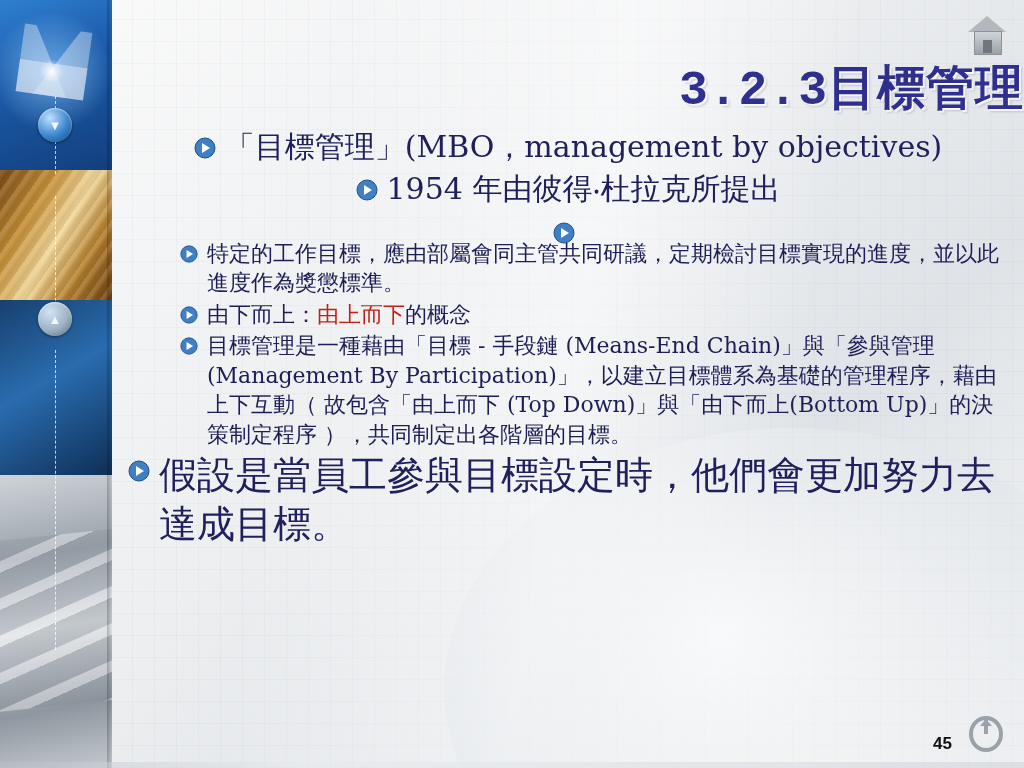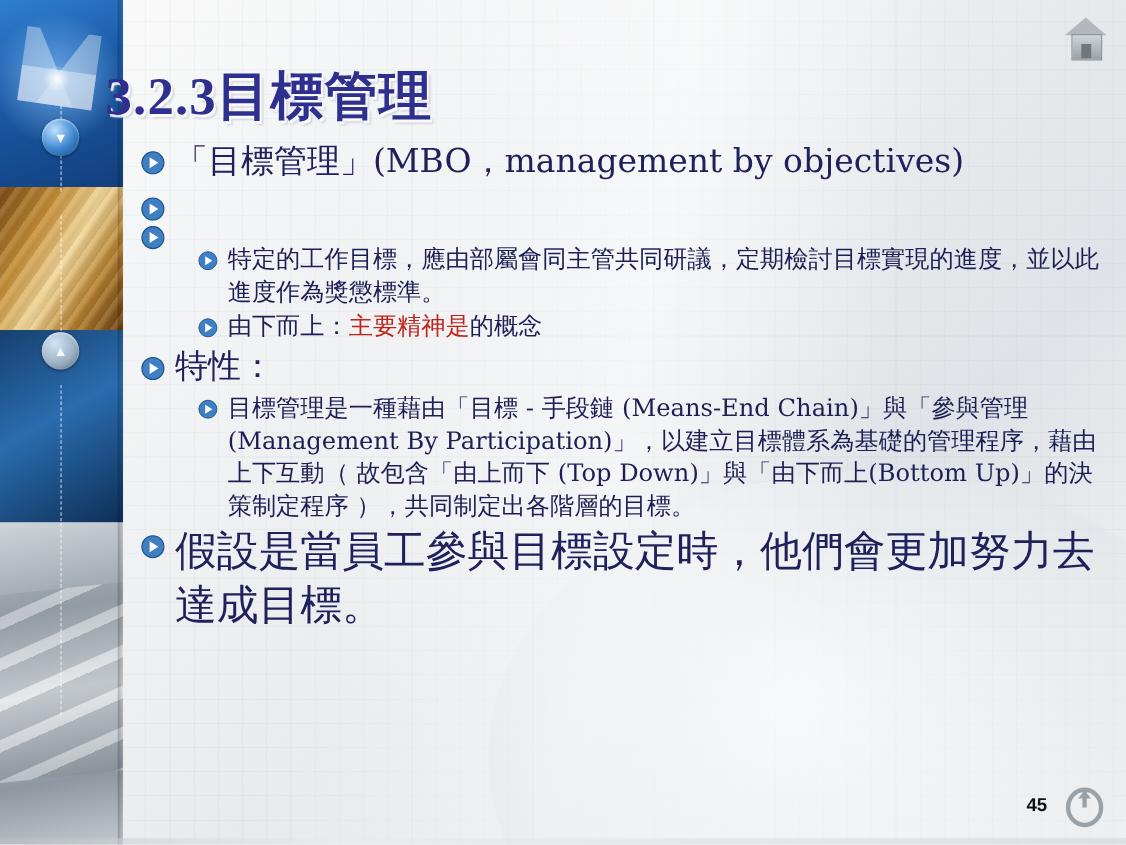--- a/index.html
+++ b/index.html
@@ -129,25 +129,25 @@
     color: #f2f8ff;
     font-size: 13px;
     line-height: 1;
   }
   .sb-btn-down { top: 108px; }
   .sb-btn-up   { top: 302px; background: radial-gradient(circle at 35% 30%, #cfe4f6, #9fb3c4 55%, #51697f 100%); }
 
   
   .title {
     position: absolute;
-    left: 96px;
+    left: 112px;
     top: 56px;
     width: 912px;
-    text-align: left;
-    font-family: Liberation Serif, serif;
+    text-align: right;
+    font-family: Liberation Mono, monospace;
     font-size: 48px;
     font-weight: bold;
     color: #2e2f8f;
     text-shadow: 2px 2px 1px rgba(255,255,255,0.9), 3px 3px 2px rgba(120,125,160,0.35);
     letter-spacing: 1px;
   }
 
   
   .content {
     position: absolute;
@@ -167,21 +167,21 @@
     top: 7px;
   }
   .marker svg { display: block; }
 
   .lvl1 .text {
     font-family: "DejaVu Serif", "Liberation Serif", serif;
     font-size: 30px;
     line-height: 1.28;
     color: #20215c;
   }
-  .lvl1 { margin-bottom: 4px; }
+  .lvl1 { margin-bottom: 4px; justify-content: center; }
   .lvl1 .marker { top: 9px; }
 
   .lvl2 {
     margin-left: 52px;
   }
   .lvl2 .text {
     font-family: "DejaVu Serif", "Liberation Serif", serif;
     font-size: 22px;
     line-height: 1.34;
     color: #1d1e55;
@@ -232,21 +232,21 @@
     position: absolute;
     left: 15px; top: 24px;
     width: 9px; height: 13px;
     background: #6f777d;
   }
 
   
   .page-number {
     position: absolute;
     right: 72px;
-    bottom: 26px;
+    bottom: 14px;
     font-family: "Liberation Sans", sans-serif;
     font-size: 17px;
     font-weight: bold;
     color: #111111;
     margin-left: 45px;
   }
   .back-arrow {
     position: absolute;
     right: 18px;
     bottom: 14px;
@@ -301,20 +301,21 @@
       <span class="text latin">「目標管理」(MBO，management by objectives)</span>
     </div>
 
     <div class="bullet lvl1">
       <span class="marker">
         <svg width="22" height="22" viewBox="0 0 22 22">
             <circle cx="11" cy="11" r="10" fill="#3f7fc4" stroke="#1f4f86" stroke-width="1"></circle>
             <polygon points="8,6 16,11 8,16" fill="#ffffff"></polygon>
           </svg>
       </span>
+      <span class="text">1954 年由彼得‧杜拉克所提出</span>
     </div>
 
     <div class="bullet lvl1">
       <span class="marker">
         <svg width="22" height="22" viewBox="0 0 22 22">
             <circle cx="11" cy="11" r="10" fill="#3f7fc4" stroke="#1f4f86" stroke-width="1"></circle>
             <polygon points="8,6 16,11 8,16" fill="#ffffff"></polygon>
           </svg>
       </span>
     </div>
@@ -329,32 +330,23 @@
       <span class="text">特定的工作目標，應由部屬會同主管共同研議，定期檢討目標實現的進度，並以此進度作為獎懲標準。</span>
     </div>
 
     <div class="bullet lvl2">
       <span class="marker">
         <svg width="18" height="18" viewBox="0 0 22 22">
             <circle cx="11" cy="11" r="10" fill="#3f7fc4" stroke="#1f4f86" stroke-width="1"></circle>
             <polygon points="8,6 16,11 8,16" fill="#ffffff"></polygon>
           </svg>
       </span>
-      <span class="text"><span>由下而上：</span><span class="accent-red">主要精神是</span><span>的概念</span></span>
-    </div>
-
-    <div class="bullet lvl1">
-      <span class="marker">
-        <svg width="22" height="22" viewBox="0 0 22 22">
-            <circle cx="11" cy="11" r="10" fill="#3f7fc4" stroke="#1f4f86" stroke-width="1"></circle>
-            <polygon points="8,6 16,11 8,16" fill="#ffffff"></polygon>
-          </svg>
-      </span>
-      <span class="text">特性：</span>
-    </div>
+      <span class="text"><span>由下而上：</span><span class="accent-red">由上而下</span><span>的概念</span></span>
+    </div>
+
 
     <div class="bullet lvl2">
       <span class="marker">
         <svg width="18" height="18" viewBox="0 0 22 22">
             <circle cx="11" cy="11" r="10" fill="#3f7fc4" stroke="#1f4f86" stroke-width="1"></circle>
             <polygon points="8,6 16,11 8,16" fill="#ffffff"></polygon>
           </svg>
       </span>
       <span class="text mono">目標管理是一種藉由「目標 - 手段鏈 (Means-End Chain)」與「參與管理 (Management By Participation)」，以建立目標體系為基礎的管理程序，藉由上下互動（ 故包含「由上而下 (Top Down)」與「由下而上(Bottom Up)」的決策制定程序 ），共同制定出各階層的目標。</span>
     </div>

